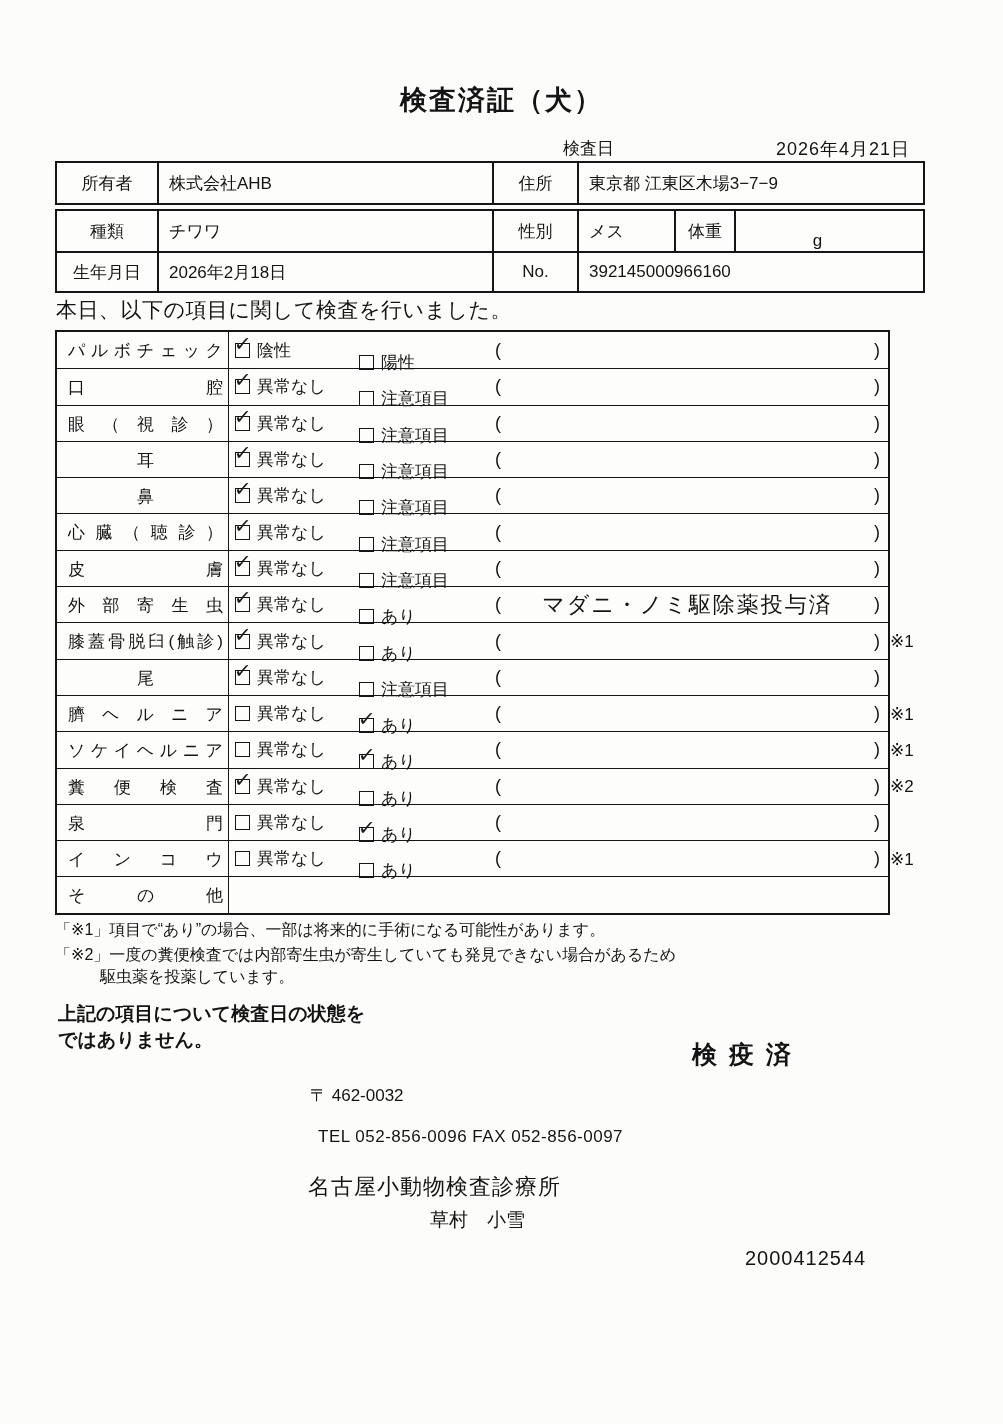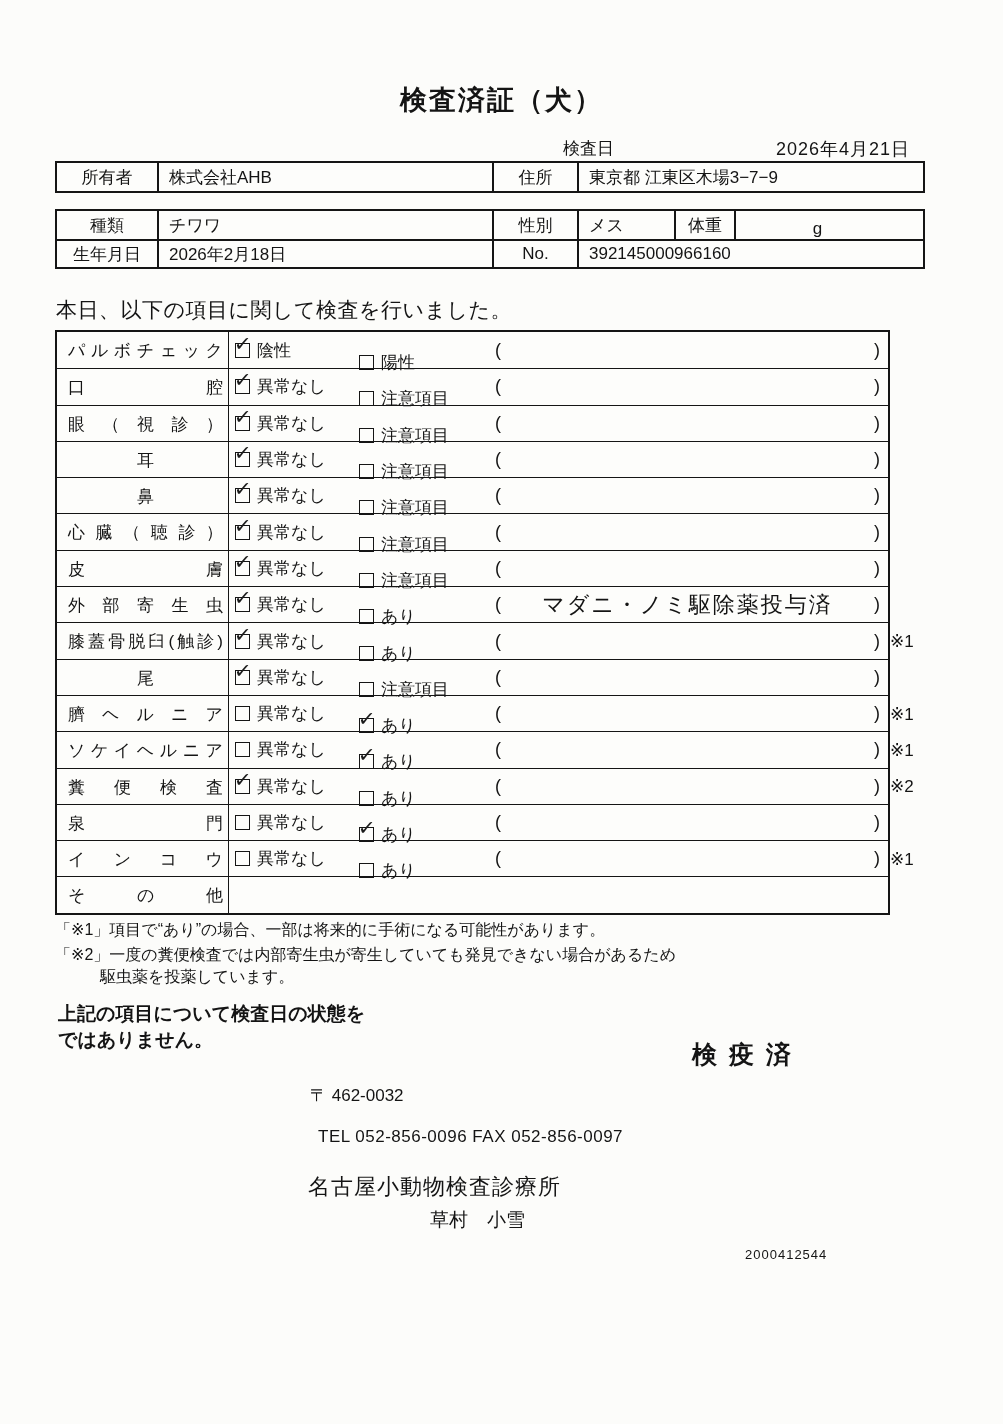--- a/index.html
+++ b/index.html
@@ -10,21 +10,21 @@
     font-size:17px;overflow:hidden;
   }
   .abs{position:absolute;}
   
   .title{top:82px;left:0;width:100%;text-align:center;font-size:27px;letter-spacing:2px;font-weight:600;}
   
   .date-label{top:137px;left:563px;font-size:17px;}
   .date-value{top:137px;left:776px;font-size:18px;letter-spacing:1px;}
   
   .grid{border:2px solid #151515;box-sizing:border-box;background:#fdfdfb;}
-  .grid-row{display:flex;height:28px;box-sizing:border-box;justify-content:center;}
+  .grid-row{display:flex;height:40px;box-sizing:border-box;justify-content:center;}
   .grid-row + .grid-row{border-top:2px solid #151515;}
   .cell{box-sizing:border-box;display:flex;align-items:center;padding:0 10px;overflow:hidden;white-space:nowrap;}
   .cell + .cell{border-left:2px solid #151515;}
   .cell.lbl{justify-content:center;padding:0 4px;}
   .owner-table{top:161px;left:55px;width:870px;}
   .pet-table{top:209px;left:55px;width:870px;}
   .w100{width:100px;flex:none;}
   .w335{width:335px;flex:none;}
   .w85{width:85px;flex:none;}
   .w97{width:97px;flex:none;}
@@ -62,21 +62,21 @@
   .note2b{top:967px;left:100px;font-size:16px;}
   
   .disclaimer{top:1001px;left:58px;font-size:19px;font-weight:bold;line-height:26px;}
   
   .stamp{top:1038px;left:692px;font-size:25px;letter-spacing:12px;font-weight:600;white-space:nowrap;}
   
   .addr-line{top:1084px;left:310px;font-size:17px;display:flex;gap:32px;white-space:nowrap;justify-content:space-between;}
   .tel-line{top:1127px;left:318px;font-size:17px;letter-spacing:0.5px;white-space:nowrap;}
   .clinic-name{top:1172px;left:308px;font-size:22px;letter-spacing:1px;white-space:nowrap;}
   .person{top:1207px;left:430px;font-size:19px;white-space:nowrap;}
-  .serial{top:1247px;left:745px;font-size:13px;letter-spacing:1px;}
+  .serial{top:1247px;left:745px;font-size:20px;letter-spacing:1px;}
 </style>
 </head>
 <body>
 
 <div class="abs title">検査済証（犬）</div>
 
 <span class="abs date-label">検査日</span>
 <span class="abs date-value">2026年4月21日</span>
 
 <div class="abs grid owner-table">

